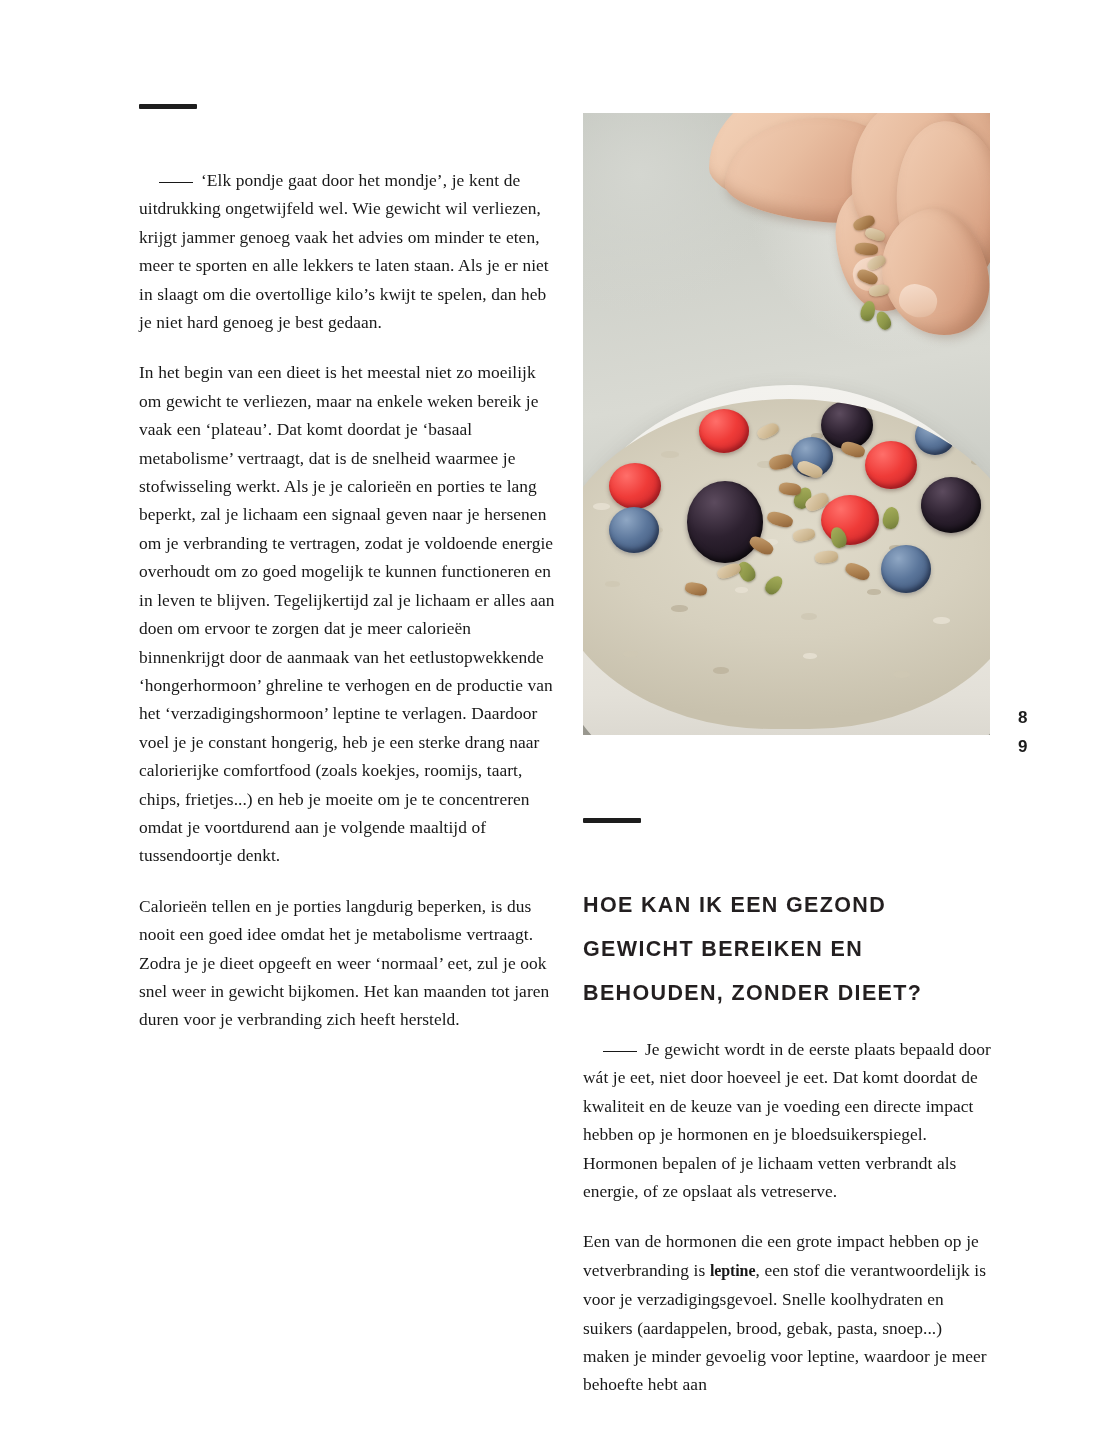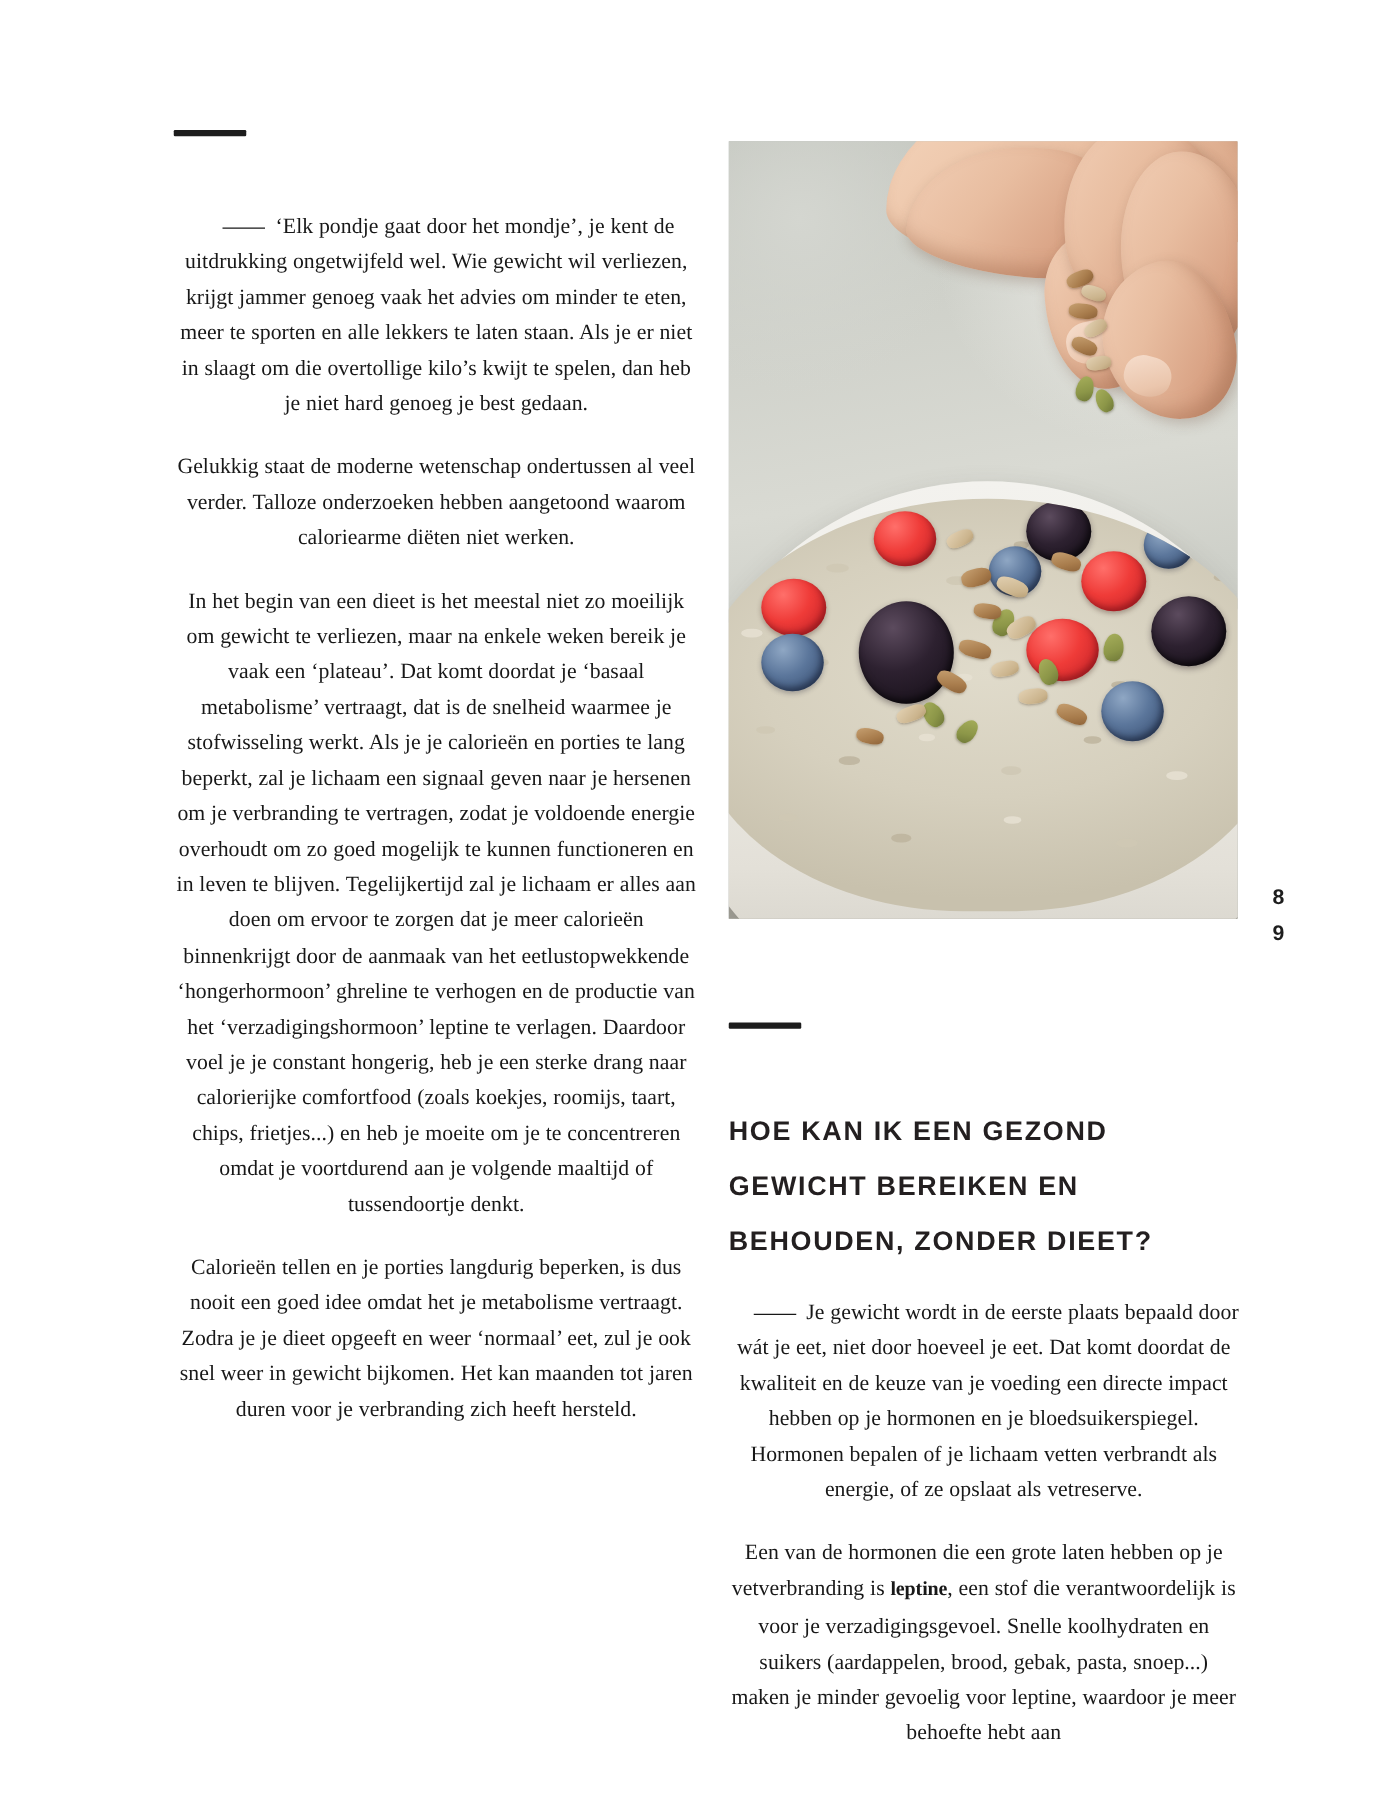--- a/index.html
+++ b/index.html
@@ -68,21 +68,21 @@
     margin-bottom: 20px;
   }
 
   
   p.body {
     font-family: "Liberation Serif", "DejaVu Serif", serif;
     font-size: 17.4px;
     line-height: 28.4px;
     color: #181818;
     margin: 0 0 22px 0;
-    text-align: center;
+    text-align: left;
     letter-spacing: 0.05px;
     word-spacing: 0.2px;
   }
   p.body:last-child { margin-bottom: 0; }
 
   .lead-dash {
     display: inline-block;
     width: 34px;
     border-bottom: 1.6px solid #181818;
     vertical-align: 0.18em;
@@ -370,35 +370,34 @@
       </div>
     </div>
   </div>
 
   <div class="col-left">
     <div class="rule"></div>
 
 
     <p class="body"><span class="lead-dash"></span><span>‘Elk pondje gaat door het mondje’, je kent de uitdrukking ongetwijfeld wel. Wie gewicht wil verliezen, krijgt jammer genoeg vaak het advies om minder te eten, meer te sporten en alle lekkers te laten staan. Als je er niet in slaagt om die overtollige kilo’s kwijt te spelen, dan heb je niet hard genoeg je best gedaan.</span></p>
 
-    <p class="body">Gelukkig staat de moderne wetenschap ondertussen al veel verder. Talloze onderzoeken hebben aangetoond waarom caloriearme diëten niet werken.</p>
 
     <p class="body">In het begin van een dieet is het meestal niet zo moeilijk om gewicht te verliezen, maar na enkele weken bereik je vaak een ‘plateau’. Dat komt doordat je ‘basaal metabolisme’ vertraagt, dat is de snelheid waarmee je stofwisseling werkt. Als je je calorieën en porties te lang beperkt, zal je lichaam een signaal geven naar je hersenen om je verbranding te vertragen, zodat je voldoende energie overhoudt om zo goed mogelijk te kunnen functioneren en in leven te blijven. Tegelijkertijd zal je lichaam er alles aan doen om ervoor te zorgen dat je meer calorieën binnenkrijgt door de aanmaak van het eetlustopwekkende ‘hongerhormoon’ ghreline te verhogen en de productie van het ‘verzadigingshormoon’ leptine te verlagen. Daardoor voel je je constant hongerig, heb je een sterke drang naar calorierijke comfortfood (zoals koekjes, roomijs, taart, chips, frietjes...) en heb je moeite om je te concentreren omdat je voortdurend aan je volgende maaltijd of tussendoortje denkt.</p>
 
     <p class="body">Calorieën tellen en je porties langdurig beperken, is dus nooit een goed idee omdat het je metabolisme vertraagt. Zodra je je dieet opgeeft en weer ‘normaal’ eet, zul je ook snel weer in gewicht bijkomen. Het kan maanden tot jaren duren voor je verbranding zich heeft hersteld.</p>
   </div>
 
   <div class="col-right" style="top:818px; width:408px;">
     <div class="rule right-rule"></div>
 
     <h2 class="headline right-headline">HOE KAN IK EEN GEZOND GEWICHT BEREIKEN EN BEHOUDEN, ZONDER DIEET?</h2>
 
     <p class="body"><span class="lead-dash"></span><span>Je gewicht wordt in de eerste plaats bepaald door wát je eet, niet door hoeveel je eet. Dat komt doordat de kwaliteit en de keuze van je voeding een directe impact hebben op je hormonen en je bloedsuikerspiegel. Hormonen bepalen of je lichaam vetten verbrandt als energie, of ze opslaat als vetreserve.</span></p>
 
-    <p class="body"><span>Een van de hormonen die een grote laten hebben op je vetverbranding is </span><b class="inline-bold">leptine</b><span>, een stof die verantwoordelijk is voor je verzadigingsgevoel. Snelle koolhydraten en suikers (aardappelen, brood, gebak, pasta, snoep...) maken je minder gevoelig voor leptine, waardoor je meer behoefte hebt aan</span></p>
+    <p class="body"><span>Een van de hormonen die een grote impact hebben op je vetverbranding is </span><b class="inline-bold">leptine</b><span>, een stof die verantwoordelijk is voor je verzadigingsgevoel. Snelle koolhydraten en suikers (aardappelen, brood, gebak, pasta, snoep...) maken je minder gevoelig voor leptine, waardoor je meer behoefte hebt aan</span></p>
   </div>
 
   <div class="folio">
     <div>8</div>
     <div>9</div>
   </div>
 
 </div>
 
 </body></html>

